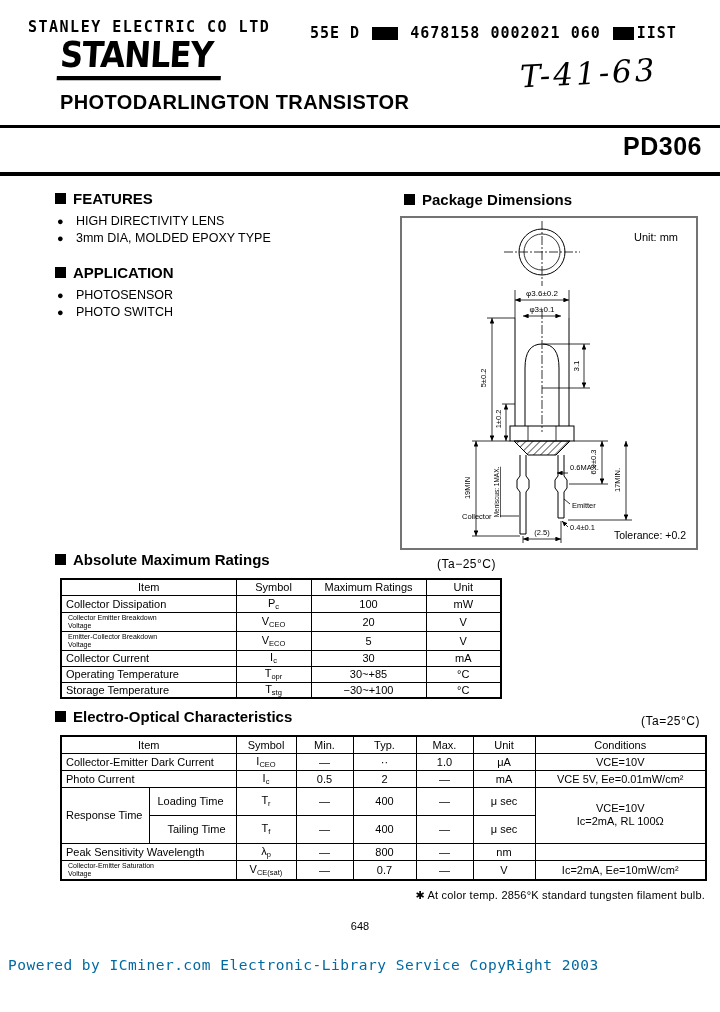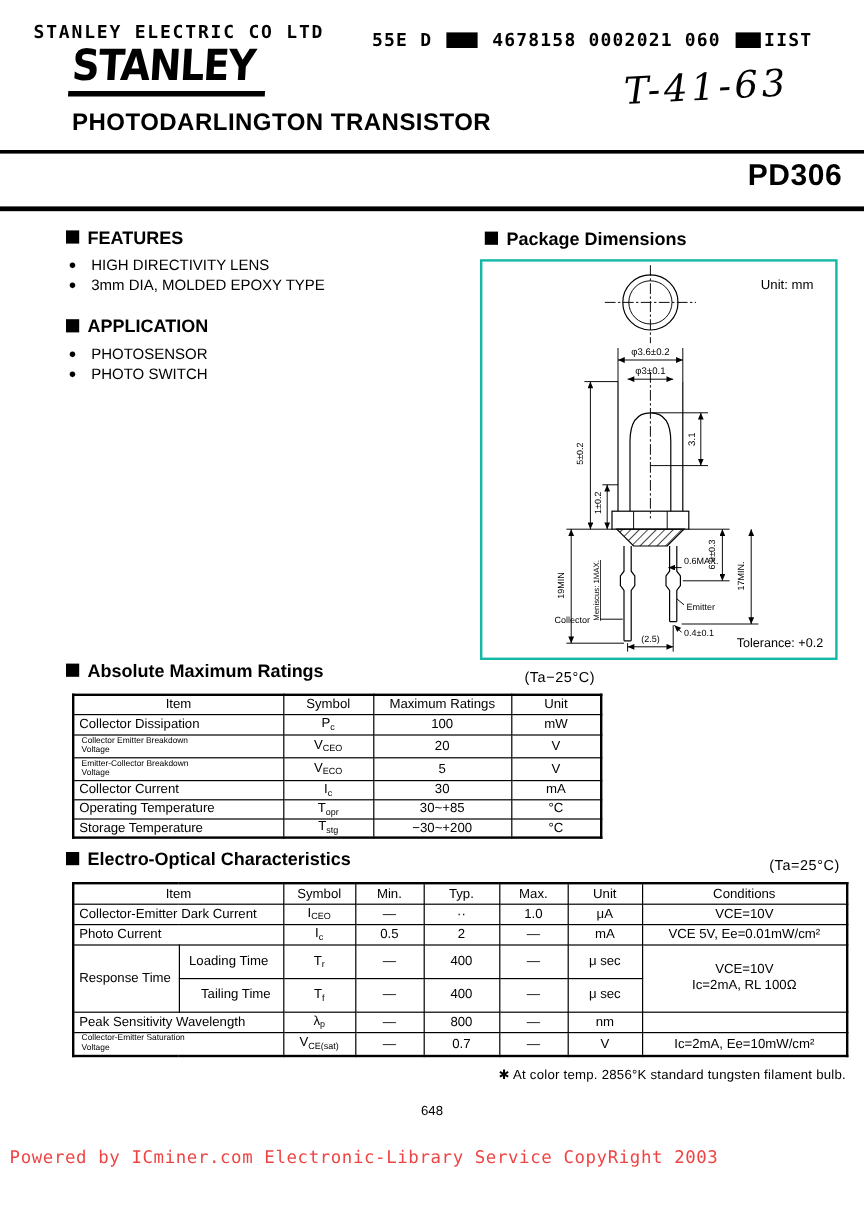--- a/index.html
+++ b/index.html
@@ -28,21 +28,21 @@
   .section-title{position:absolute;font-size:15px;font-weight:bold;white-space:nowrap;}
   .sq{display:inline-block;width:11px;height:11px;background:#000;margin-right:7px;}
   .features-block{position:absolute;top:190px;left:55px;}
   .application-block{position:absolute;top:264px;left:55px;}
   ul.bullets{list-style:none;margin:7px 0 0 2px;padding:0;font-size:12.5px;}
   ul.bullets li{margin:3px 0;padding-left:19px;position:relative;white-space:nowrap;}
   ul.bullets li .dot{position:absolute;left:0;top:1px;font-size:11px;}
 
   
   .pkg-title{top:191px;left:392px;padding-left:12px;}
-  .pkg-box{position:absolute;left:400px;top:216px;width:294px;height:330px;border:2px solid #14b8a6;}
+  .pkg-box{position:absolute;left:400px;top:216px;width:294px;height:330px;border:2px solid #737373;}
   .pkg-box svg{position:absolute;left:0;top:0;}
 
   
   .cond-label{position:absolute;font-size:12px;letter-spacing:0.5px;}
   table.tbl{position:absolute;border-collapse:collapse;table-layout:fixed;border:2px solid #000;background:#fff;}
   table.tbl td{border:1px solid #000;font-size:11px;text-align:center;padding:0 2px;
                overflow:hidden;vertical-align:middle;}
   table.tbl td.item{text-align:left;padding-left:4px;}
   table.tbl td.small{font-size:7px;line-height:7.5px;padding-left:6px;}
   table.tbl td.small .ln{display:block;}
@@ -53,21 +53,21 @@
   .h16{height:16px}.h17{height:17px}.h19{height:19px}.h20{height:20px}.h28{height:28px}
   .amr-title{top:551px;left:55px;}
   .amr-cond{top:557px;left:437px;}
   .eoc-title{top:708px;left:55px;}
   .eoc-cond{top:714px;left:641px;}
   .cond2{line-height:13px;}
 
   .footnote{position:absolute;top:889px;right:15px;font-size:11px;letter-spacing:0.2px;}
   .pageno{position:absolute;top:920px;left:0;width:720px;text-align:center;font-size:11px;}
   .service{position:absolute;top:957px;left:8px;font-family:"DejaVu Sans Mono",monospace;
-           font-size:14.5px;letter-spacing:0.5px;color:#ef4444;white-space:nowrap;}
+           font-size:14.5px;letter-spacing:0.5px;color:#0369a1;white-space:nowrap;}
 
   
   svg .ln-s{stroke:#000;fill:none;stroke-width:1;}
   svg .thin{stroke-width:0.8;}
   svg .dd{stroke-dasharray:9 2 2 2;stroke-width:0.8;}
   svg text{font-family:"Liberation Sans",sans-serif;fill:#000;font-size:8px;}
   svg text.t7{font-size:7.5px;}
   svg text.t65{font-size:6.5px;text-decoration:underline;}
   svg text.t10{font-size:10.5px;}
   svg text.t11{font-size:11px;}
@@ -264,21 +264,21 @@
     </tr>
     <tr class="h16">
       <td class="item">Operating Temperature</td>
       <td><span>T</span><sub>opr</sub></td>
       <td>30~+85</td>
       <td>°C</td>
     </tr>
     <tr class="h16">
       <td class="item">Storage Temperature</td>
       <td><span>T</span><sub>stg</sub></td>
-      <td>−30~+200</td>
+      <td>−30~+100</td>
       <td>°C</td>
     </tr>
   </tbody>
     </table>
 
   <div class="section-title eoc-title"><span class="sq"></span><span>Electro-Optical Characteristics</span></div>
   <div class="cond-label eoc-cond">(Ta=25°C)</div>
 
   <table class="tbl eo">
     <colgroup>

